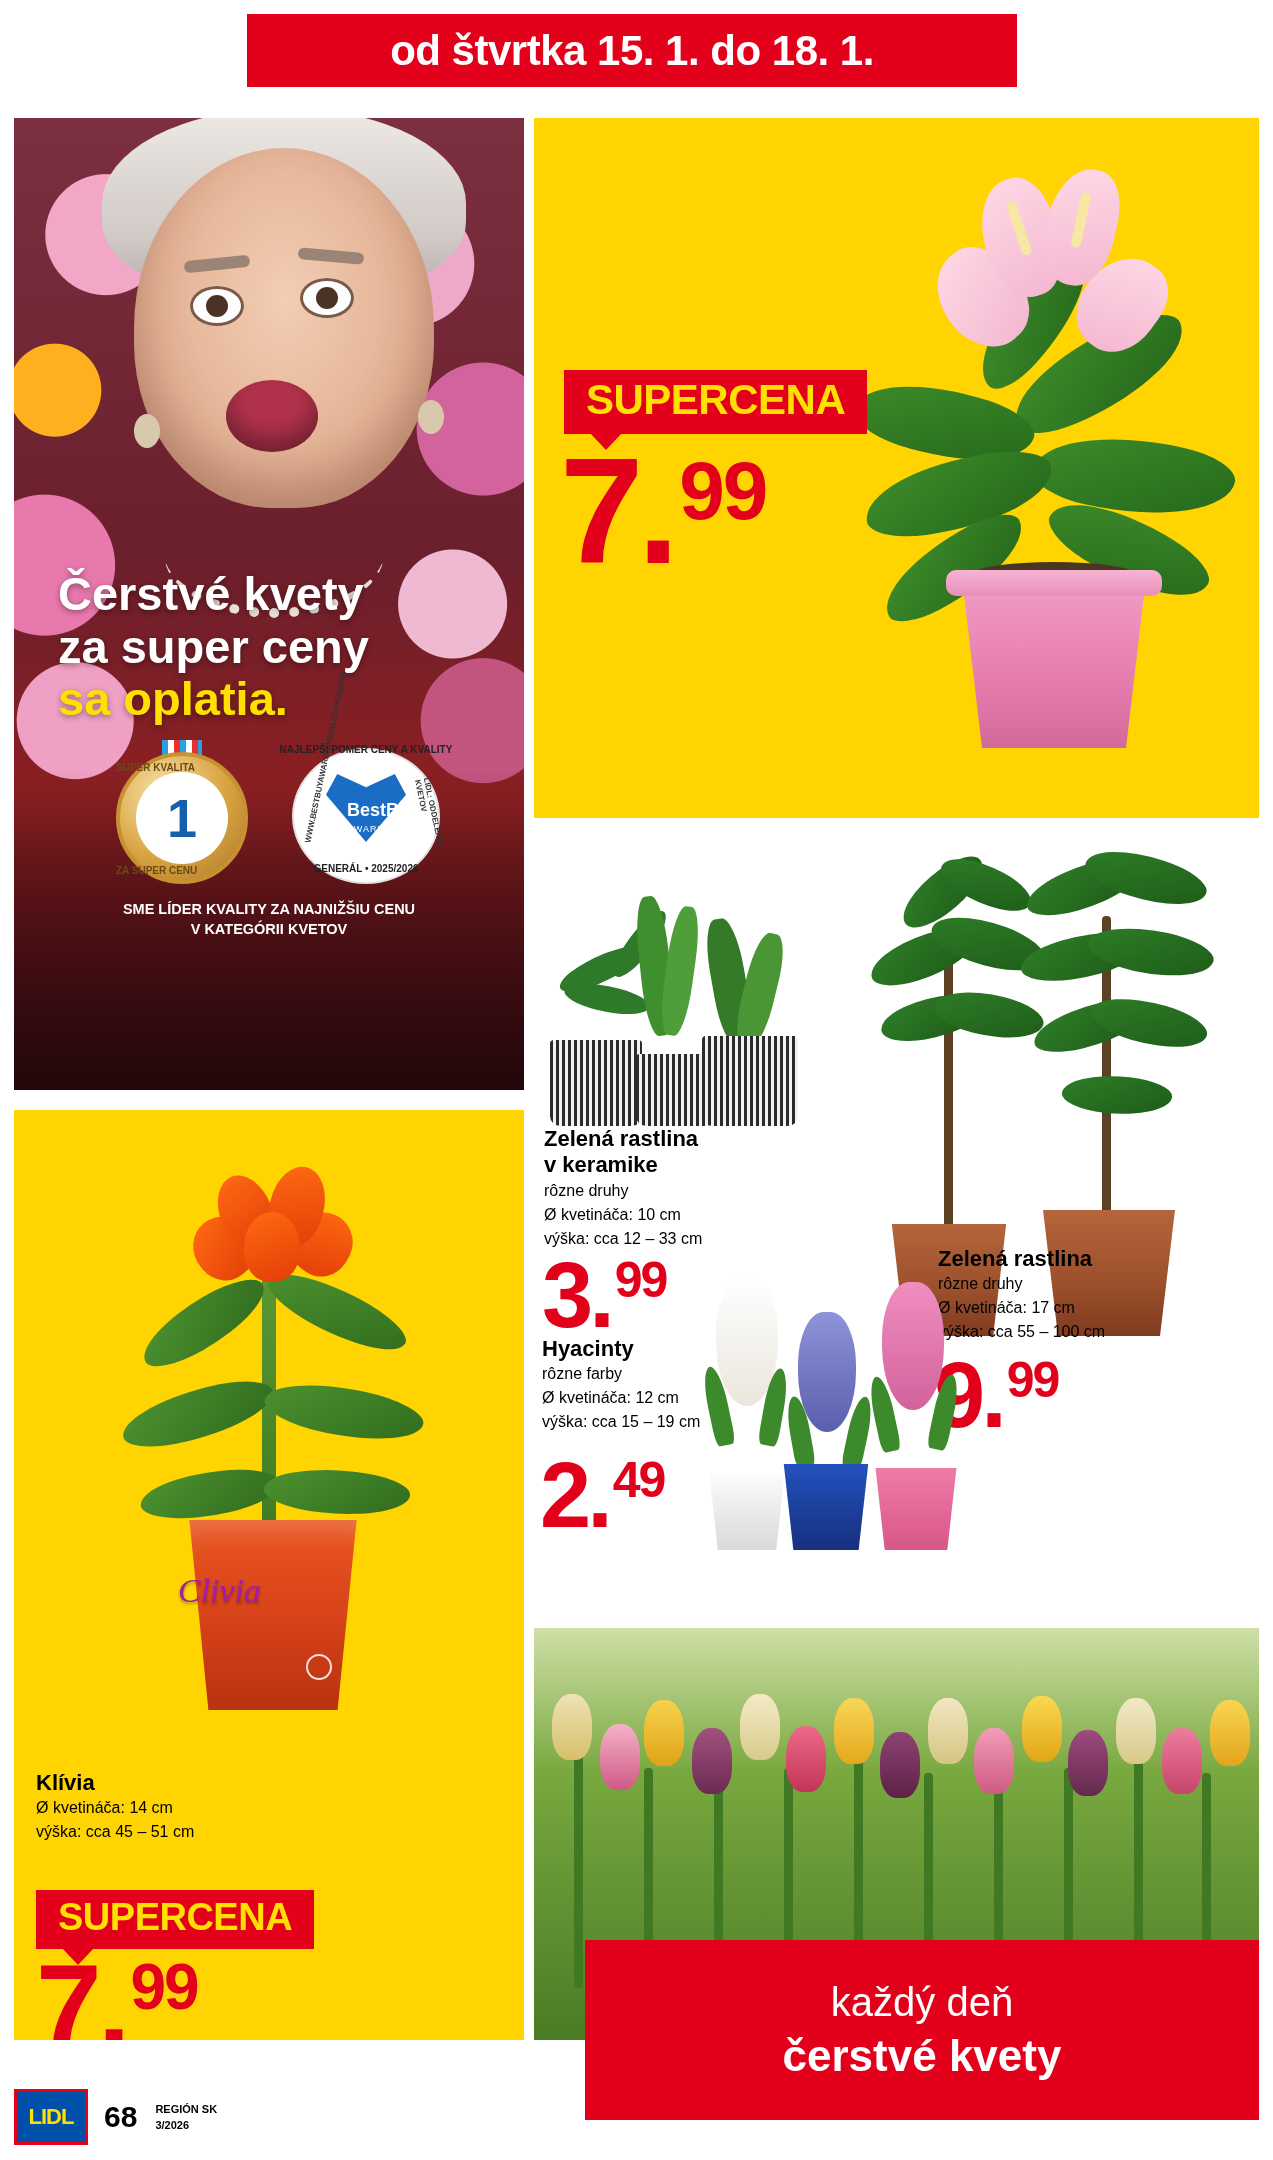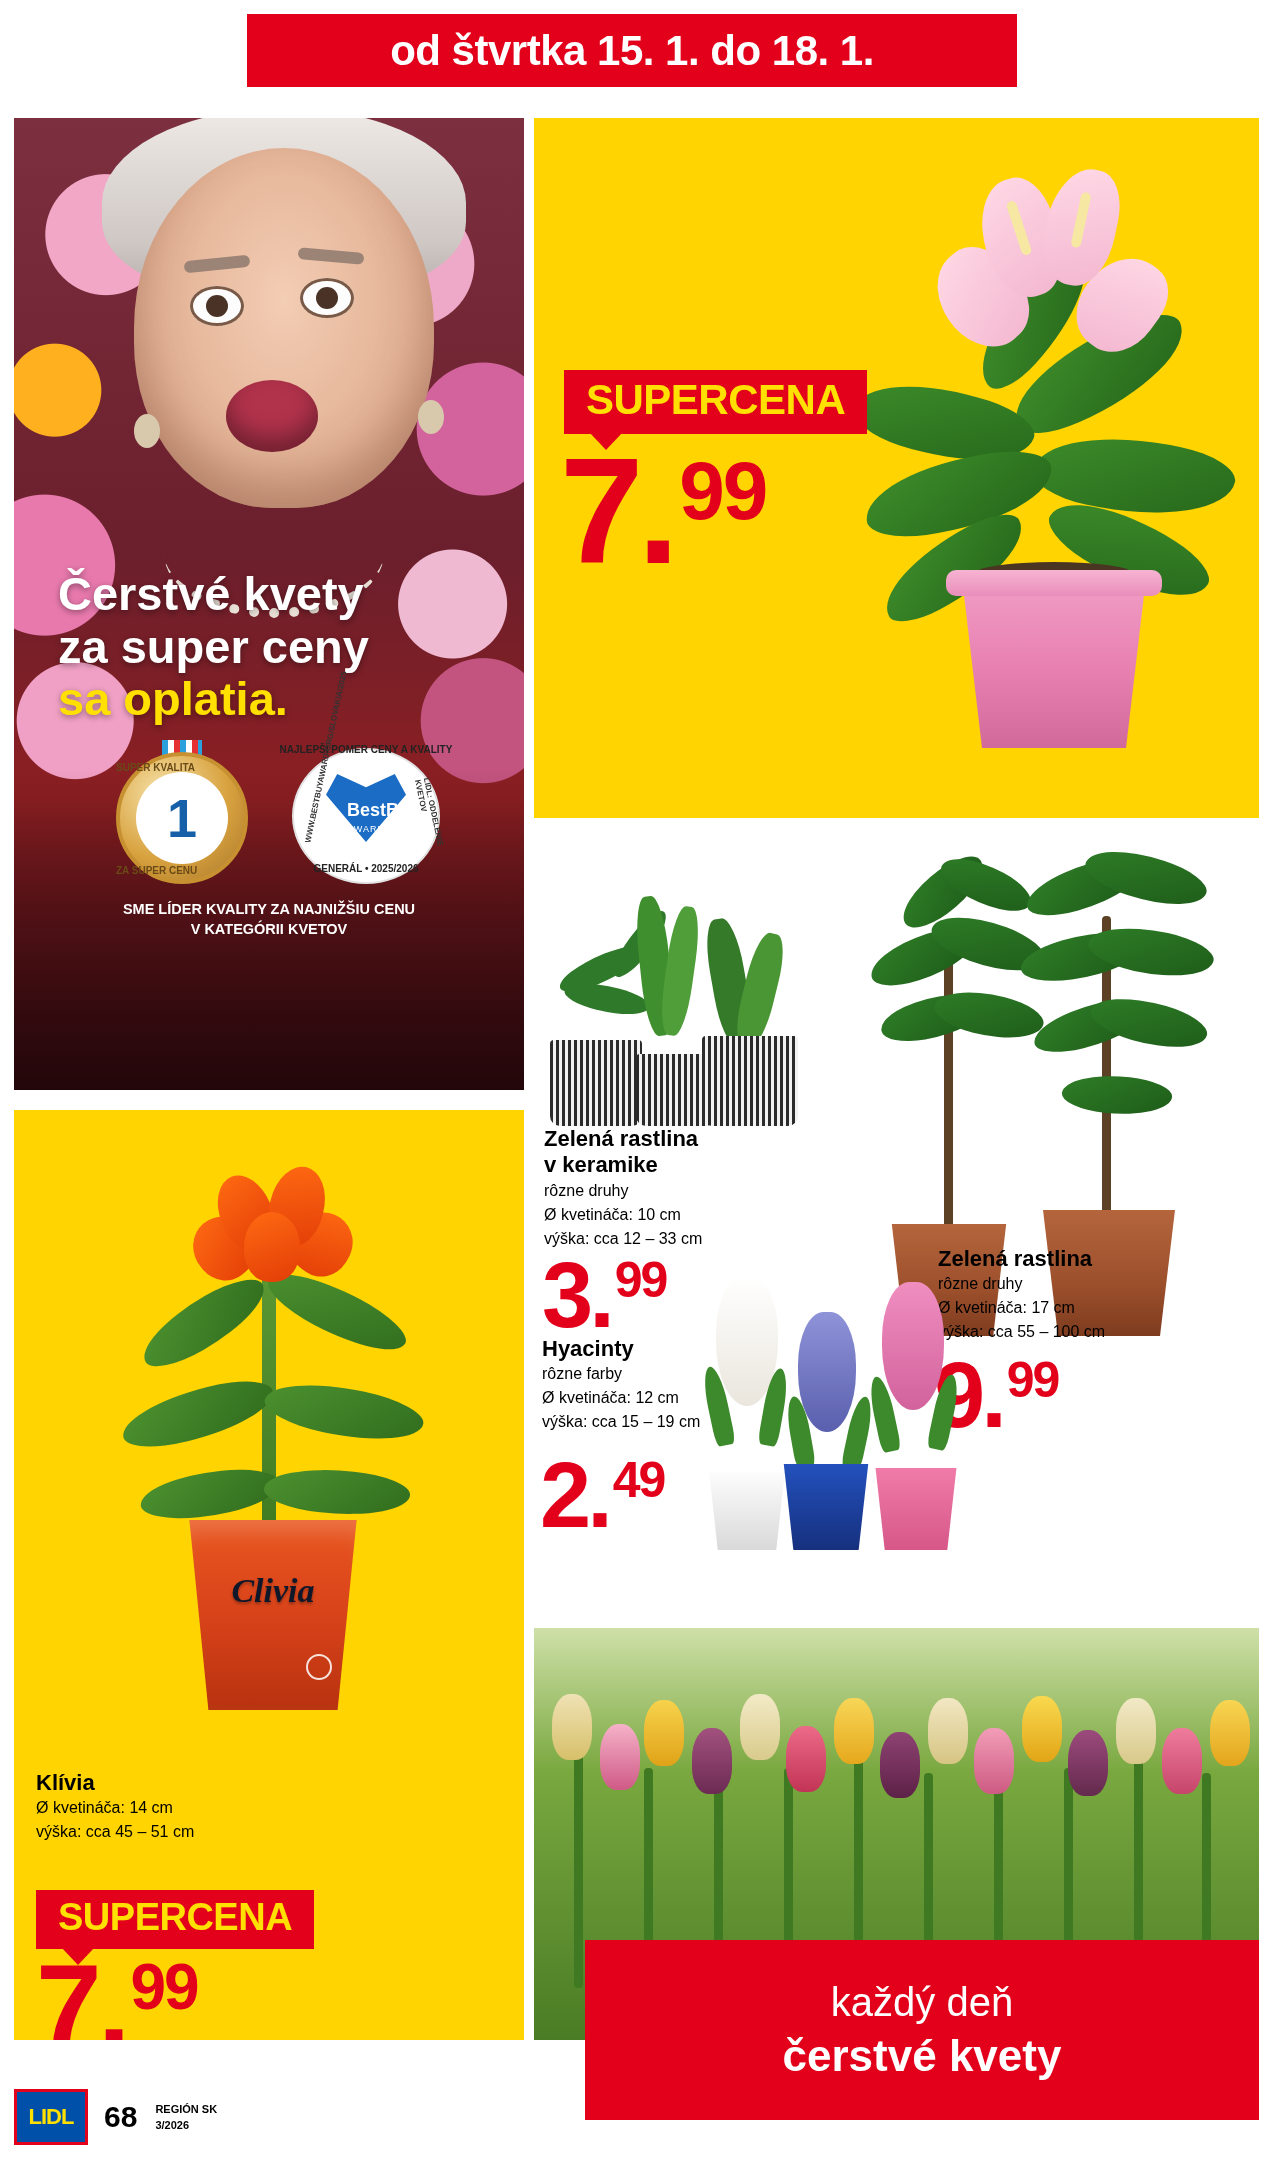--- a/index.html
+++ b/index.html
@@ -244,22 +244,22 @@
   .clivia-pot {
     position: absolute; left: 104px; top: 400px;
     width: 190px; height: 190px;
     background: linear-gradient(180deg,#e9561f 0%, #d8431a 50%, #b8320f 100%);
     border-radius: 10px 10px 26px 26px;
     clip-path: polygon(6% 0, 94% 0, 84% 100%, 16% 100%);
     box-shadow: inset 0 12px 22px rgba(255,255,255,.18);
   }
   .clivia-pot-label {
     position: absolute; left: 104px; top: 452px; width: 190px;
-    text-align: center; color: #0f172a; font-size: 34px; font-style: italic;
-    font-weight: bold; text-shadow: 0 2px 3px rgba(0,0,0,.35);
+    text-align: left; color: #a21caf; font-size: 34px; font-style: italic;
+    font-weight: normal; text-shadow: 0 2px 3px rgba(0,0,0,.35);
     font-family: "Liberation Serif", serif;
   }
   .clivia-pot-badge {
     position: absolute; left: 232px; top: 534px;
     width: 26px; height: 26px; border-radius: 50%;
     border: 2px solid #ffffff; opacity: .85;
   }
 
   .klivia-text { position: absolute; left: 22px; top: 660px; width: 400px; }
   .prod-title { font-size: 22px; font-weight: bold; color: #000; line-height: 1.2; }

